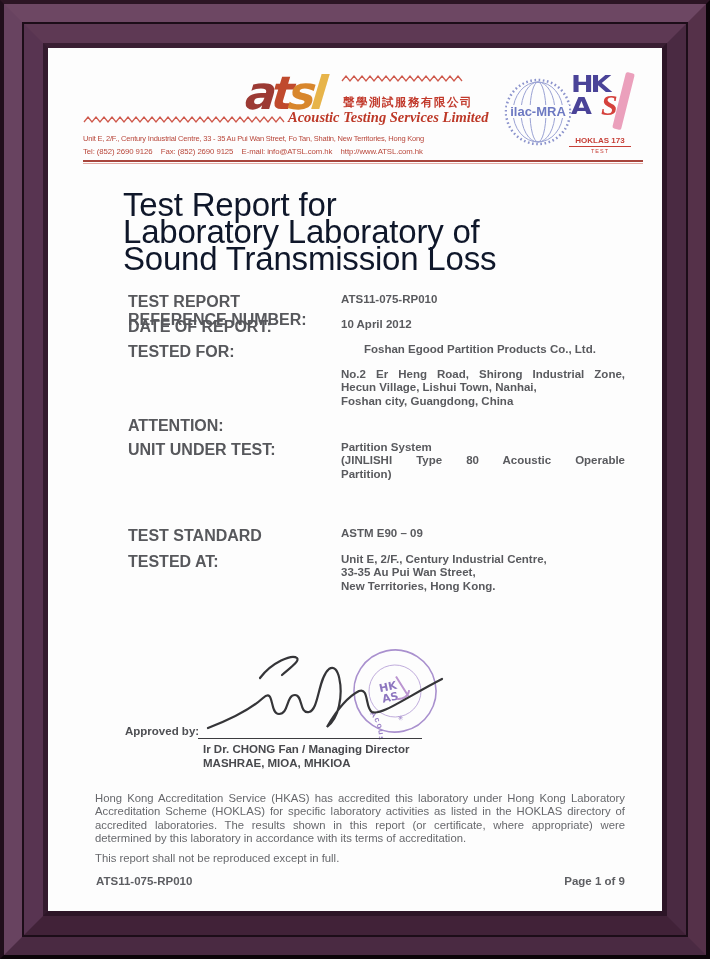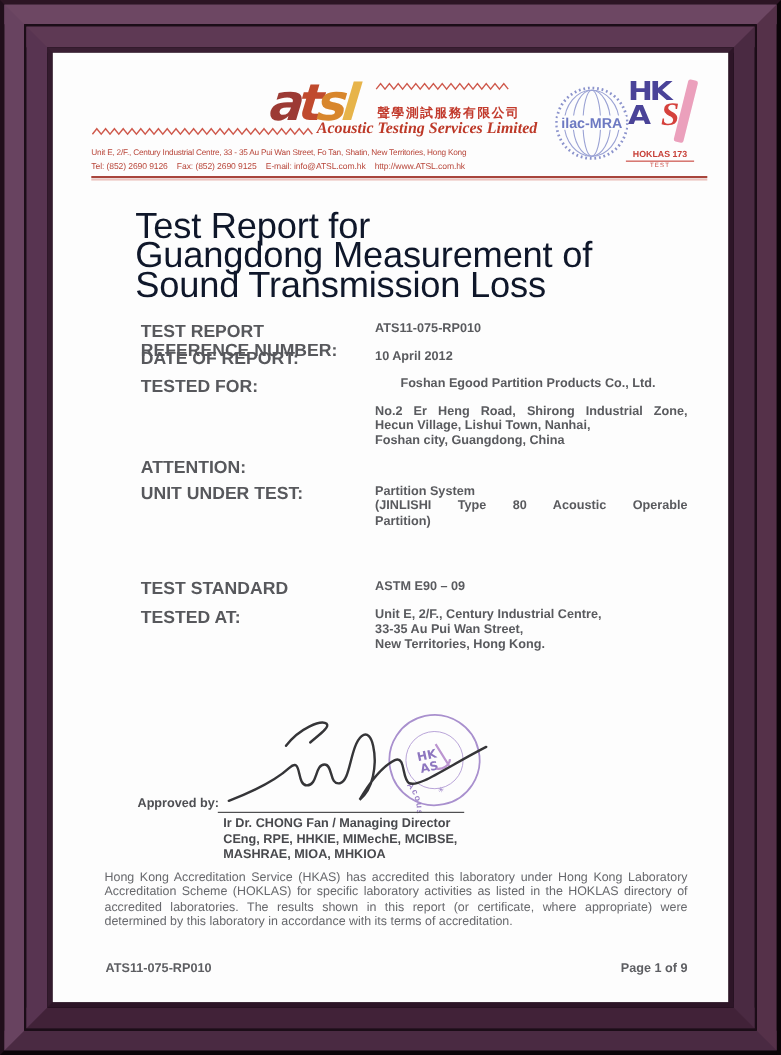--- a/index.html
+++ b/index.html
@@ -186,21 +186,21 @@
       <div class="hk">HK</div>
       <div class="a">A</div>
       <div class="s">S</div>
       <div class="hoklas">HOKLAS 173</div>
       <div class="test">TEST</div>
     </div>
   </div>
 
   <div class="title">
     <div>Test Report for</div>
-    <div>Guangdong Measurement of</div>
+    <div>Laboratory Laboratory of</div>
     <div>Sound Transmission Loss</div>
   </div>
 
   <div class="row-label" style="top:245px;">TEST REPORT REFERENCE NUMBER:</div>
   <div class="row-value" style="top:245px;">
     <div class="vline">ATS11-075-RP010</div>
   </div>
 
   <div class="row-label" style="top:270px;">DATE OF REPORT:</div>
   <div class="row-value" style="top:270px;">
@@ -256,25 +256,25 @@
 
   <svg class="signature" width="250" height="100" viewBox="0 0 250 100">
     <path d="M60,32 C72,16 92,8 97,12 C100,15 90,22 82,29" stroke="#353538" stroke-width="2.2" fill="none" stroke-linecap="round"></path>
     <path d="M8,82 C34,72 52,62 63,52 C75,41 69,68 79,68 C89,68 86,49 95,49 C103,49 99,68 109,66 C119,64 118,32 129,23 C139,16 143,42 139,60 C137,69 132,77 127,81 C138,62 149,50 159,45 C169,41 165,62 172,66 C181,70 205,52 242,33" stroke="#353538" stroke-width="2.2" fill="none" stroke-linecap="round"></path>
   </svg>
 
   <div class="approved-label">Approved by:</div>
   <div class="sig-line"></div>
   <div class="sig-name">
     <div>Ir Dr. CHONG Fan / Managing Director</div>
-    <div>CEng, RPE, HHKIE, MIMechE, MCIBSE,</div>
     <div>MASHRAE, MIOA, MHKIOA</div>
   </div>
 
   <div class="accreditation">Hong Kong Accreditation Service (HKAS) has accredited this laboratory under Hong Kong Laboratory Accreditation Scheme (HOKLAS) for specific laboratory activities as listed in the HOKLAS directory of accredited laboratories. The results shown in this report (or certificate, where appropriate) were determined by this laboratory in accordance with its terms of accreditation.</div>
+  <div class="repro-note">This report shall not be reproduced except in full.</div>
   <div class="bottom-row">
     <span>ATS11-075-RP010</span>
     <span>Page 1 of 9</span>
   </div>
 
 </div>
 </div>
 </div>
 </div>
 </div>

